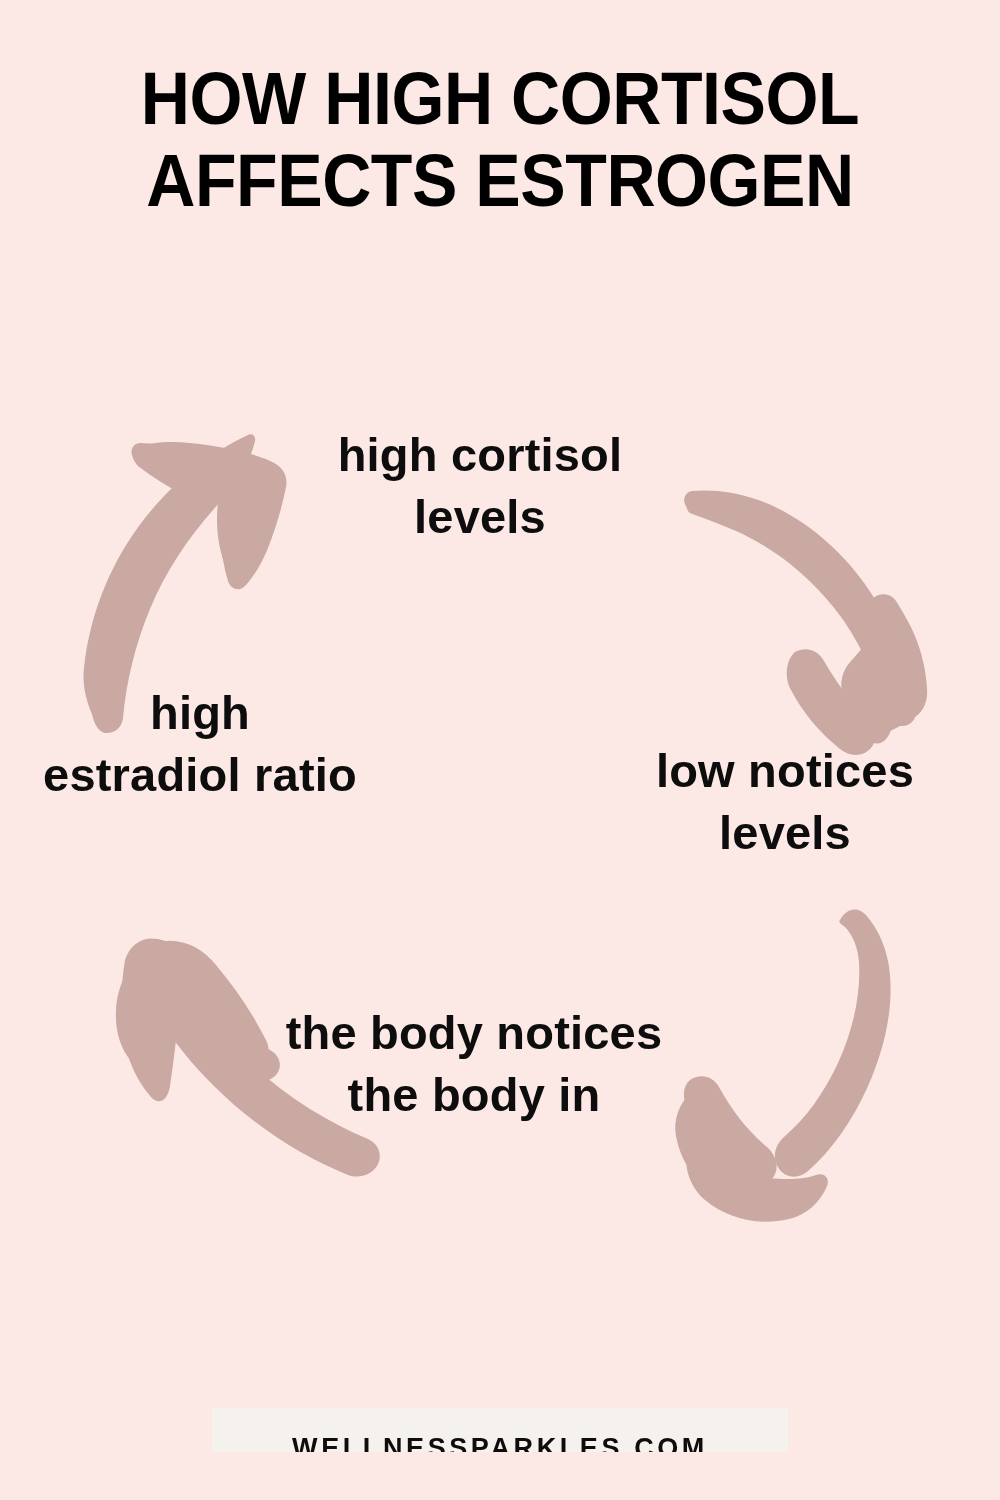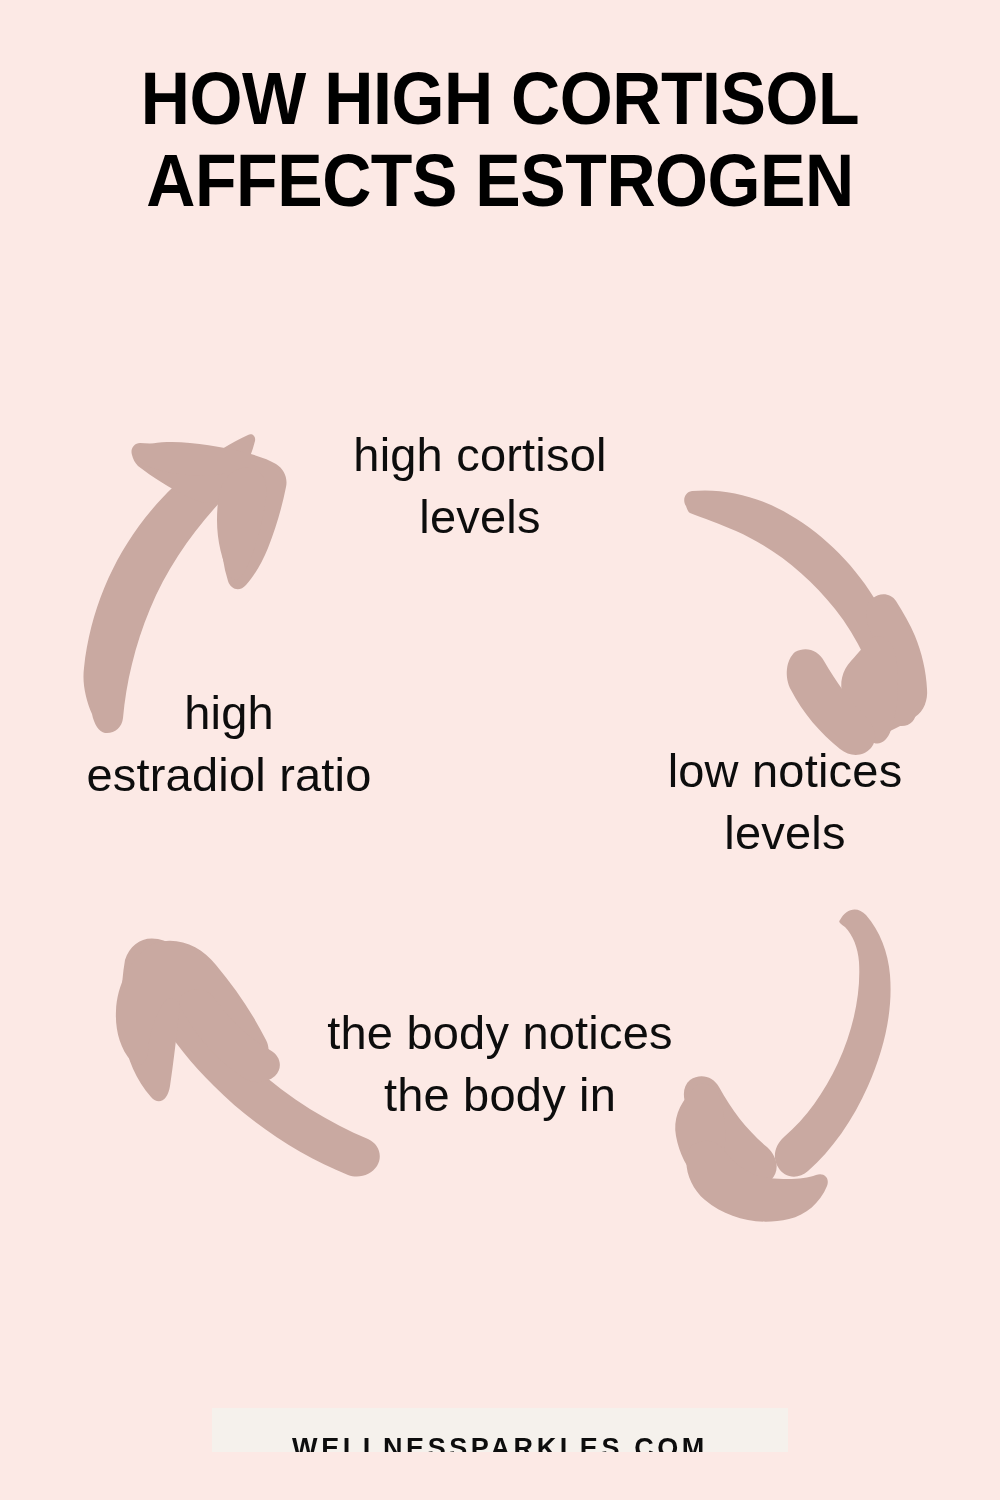--- a/index.html
+++ b/index.html
@@ -56,48 +56,47 @@
   }
   .cycle svg {
     display: block;
   }
 
   
   .node {
     position: absolute;
     color: #0d0d0d;
     font-family: "Liberation Sans", sans-serif;
-    font-weight: 400;
+    font-weight: 700;
     font-size: 47px;
     line-height: 62px;
     letter-spacing: 0.2px;
     text-align: center;
   }
   .node span { display: block; white-space: nowrap; }
 
   #node-cortisol {
     left: 250px;
     top: 424px;
     width: 460px;
   }
   #node-estrogen {
     left: 570px;
     top: 740px;
     width: 430px;
   }
   #node-body {
-    left: 275px;
+    left: 249px;
     top: 1002px;
     width: 450px;
   }
   #node-ratio {
     left: 0px;
     top: 682px;
     width: 400px;
-    padding-left: 29px;
   }
 
   
   .footer-band {
     position: absolute;
     left: 212px;
     top: 1408px;
     width: 576px;
     height: 92px;
     background: #f5f1ec;

